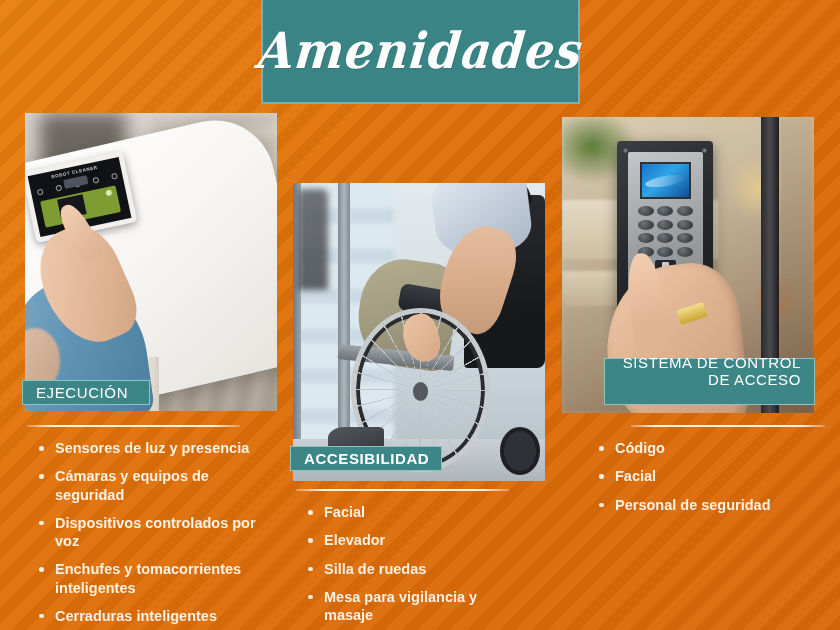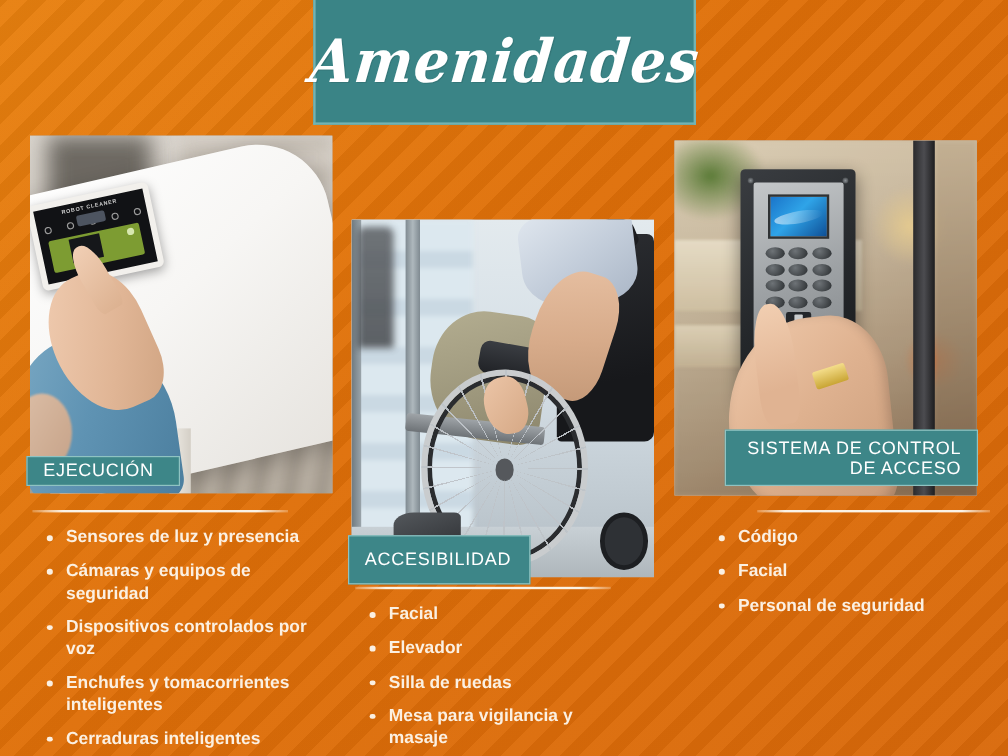--- a/index.html
+++ b/index.html
@@ -372,26 +372,26 @@
     background:#3d8688;
     border:1.5px solid #8fc3c2;
     color:#ffffff;
     font-size:15px;
     letter-spacing:.6px;
     display:flex;
     align-items:center;
     padding:0 13px;
   }
   #label-domotica      { left:22px;  top:380px; width:128px; height:25px; }
-  #label-accesibilidad { left:290px; top:446px; width:152px; height:41px; }
+  #label-accesibilidad { left:290px; top:446px; width:152px; height:25px;font-weight:bold; }
   #label-acceso {
     left:604px; top:358px; width:211px; height:47px;
     justify-content:flex-end; text-align:right;
     flex-direction:column; align-items:flex-end;
-    padding:4px 13px 4px 13px;
+    padding:4px 13px 15px 13px;
     line-height:1.12;
   }
   #label-acceso .lbl-line { display:block; }
 
   
   .rule {
     position:absolute; height:1.5px;
     background:linear-gradient(90deg, rgba(255,246,232,.25), #fbf3e6 12%, #fbf3e6 88%, rgba(255,246,232,.25));
   }
   #rule-1 { left:27px;  top:425px; width:213px; }

